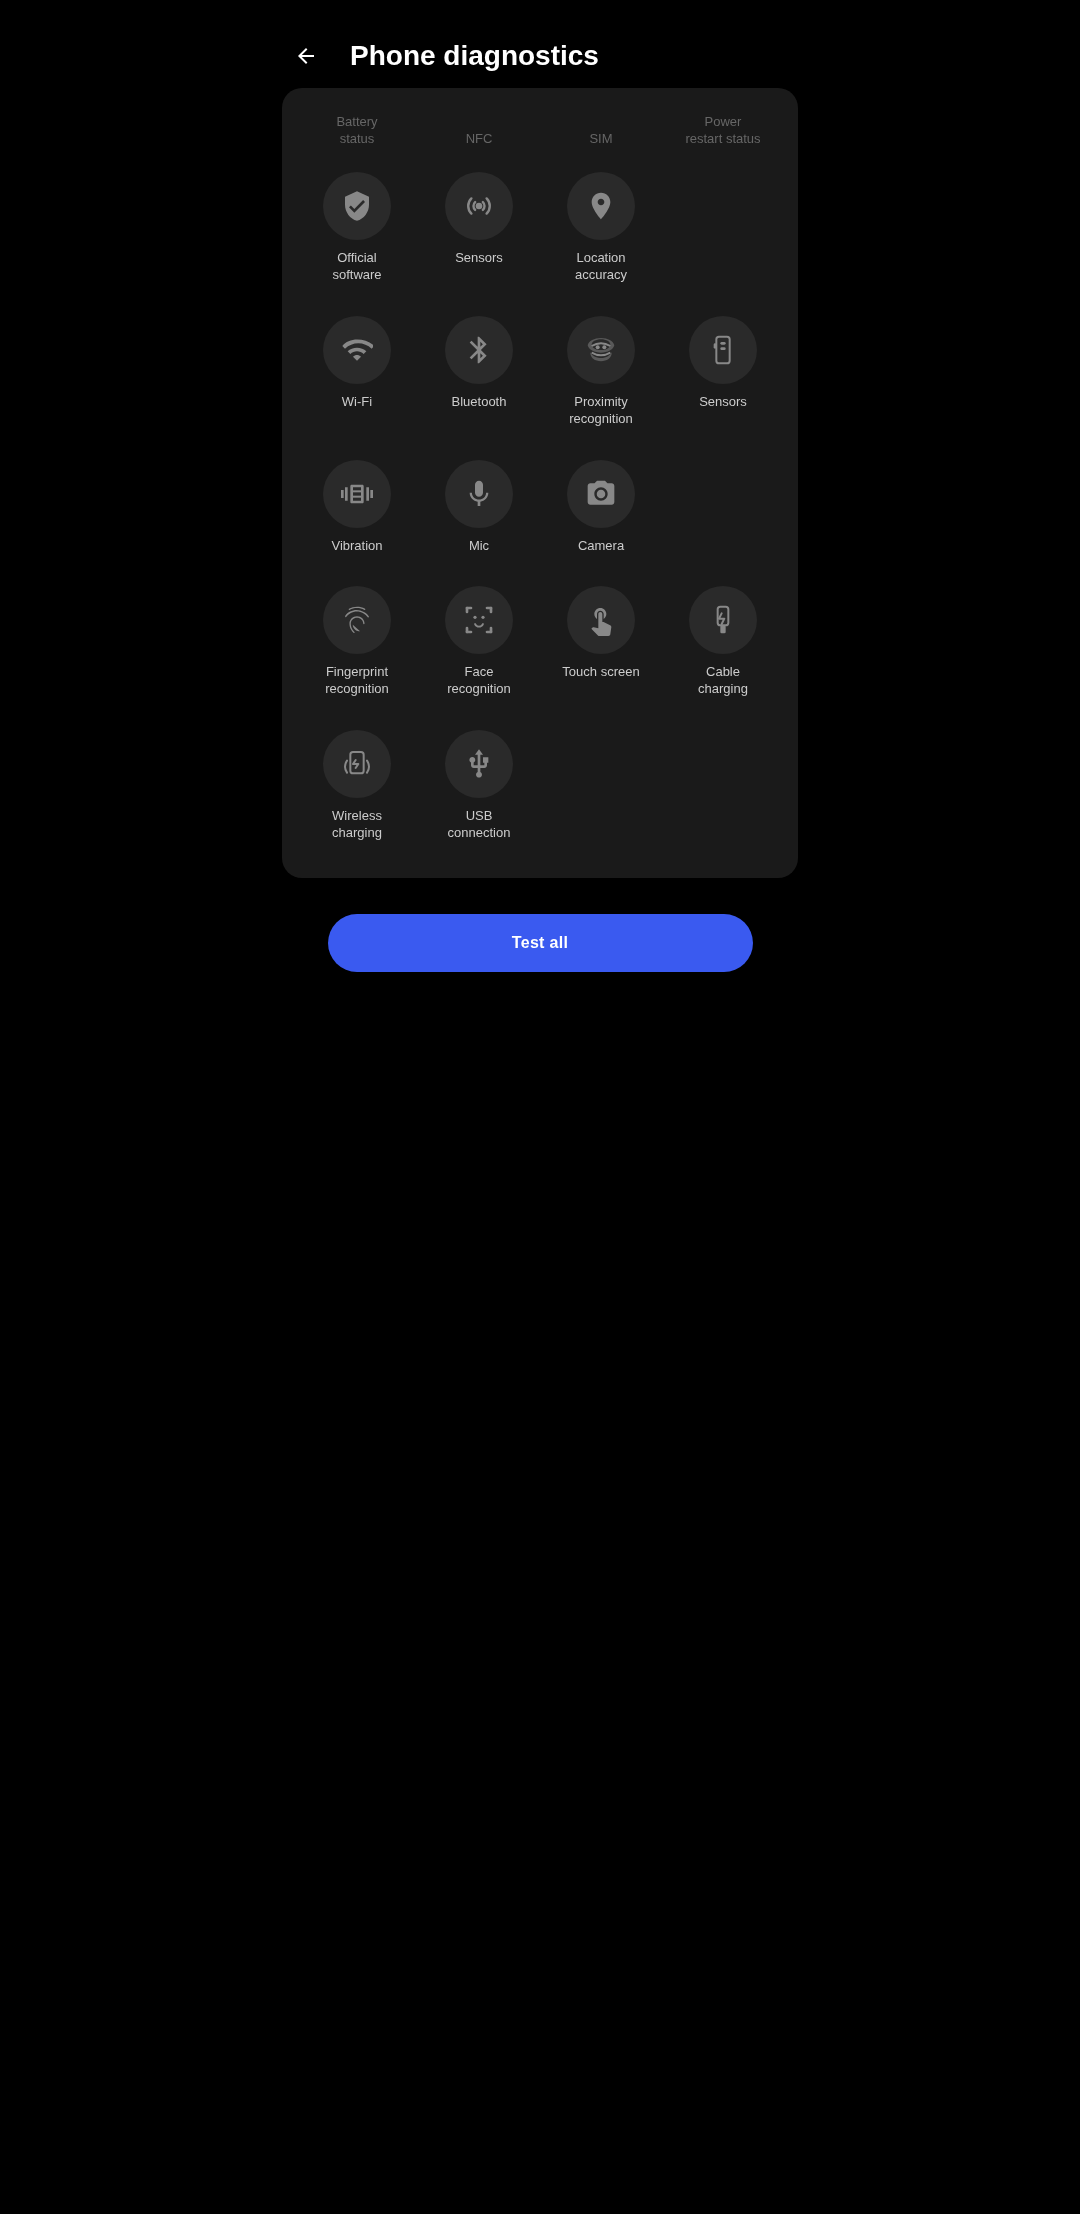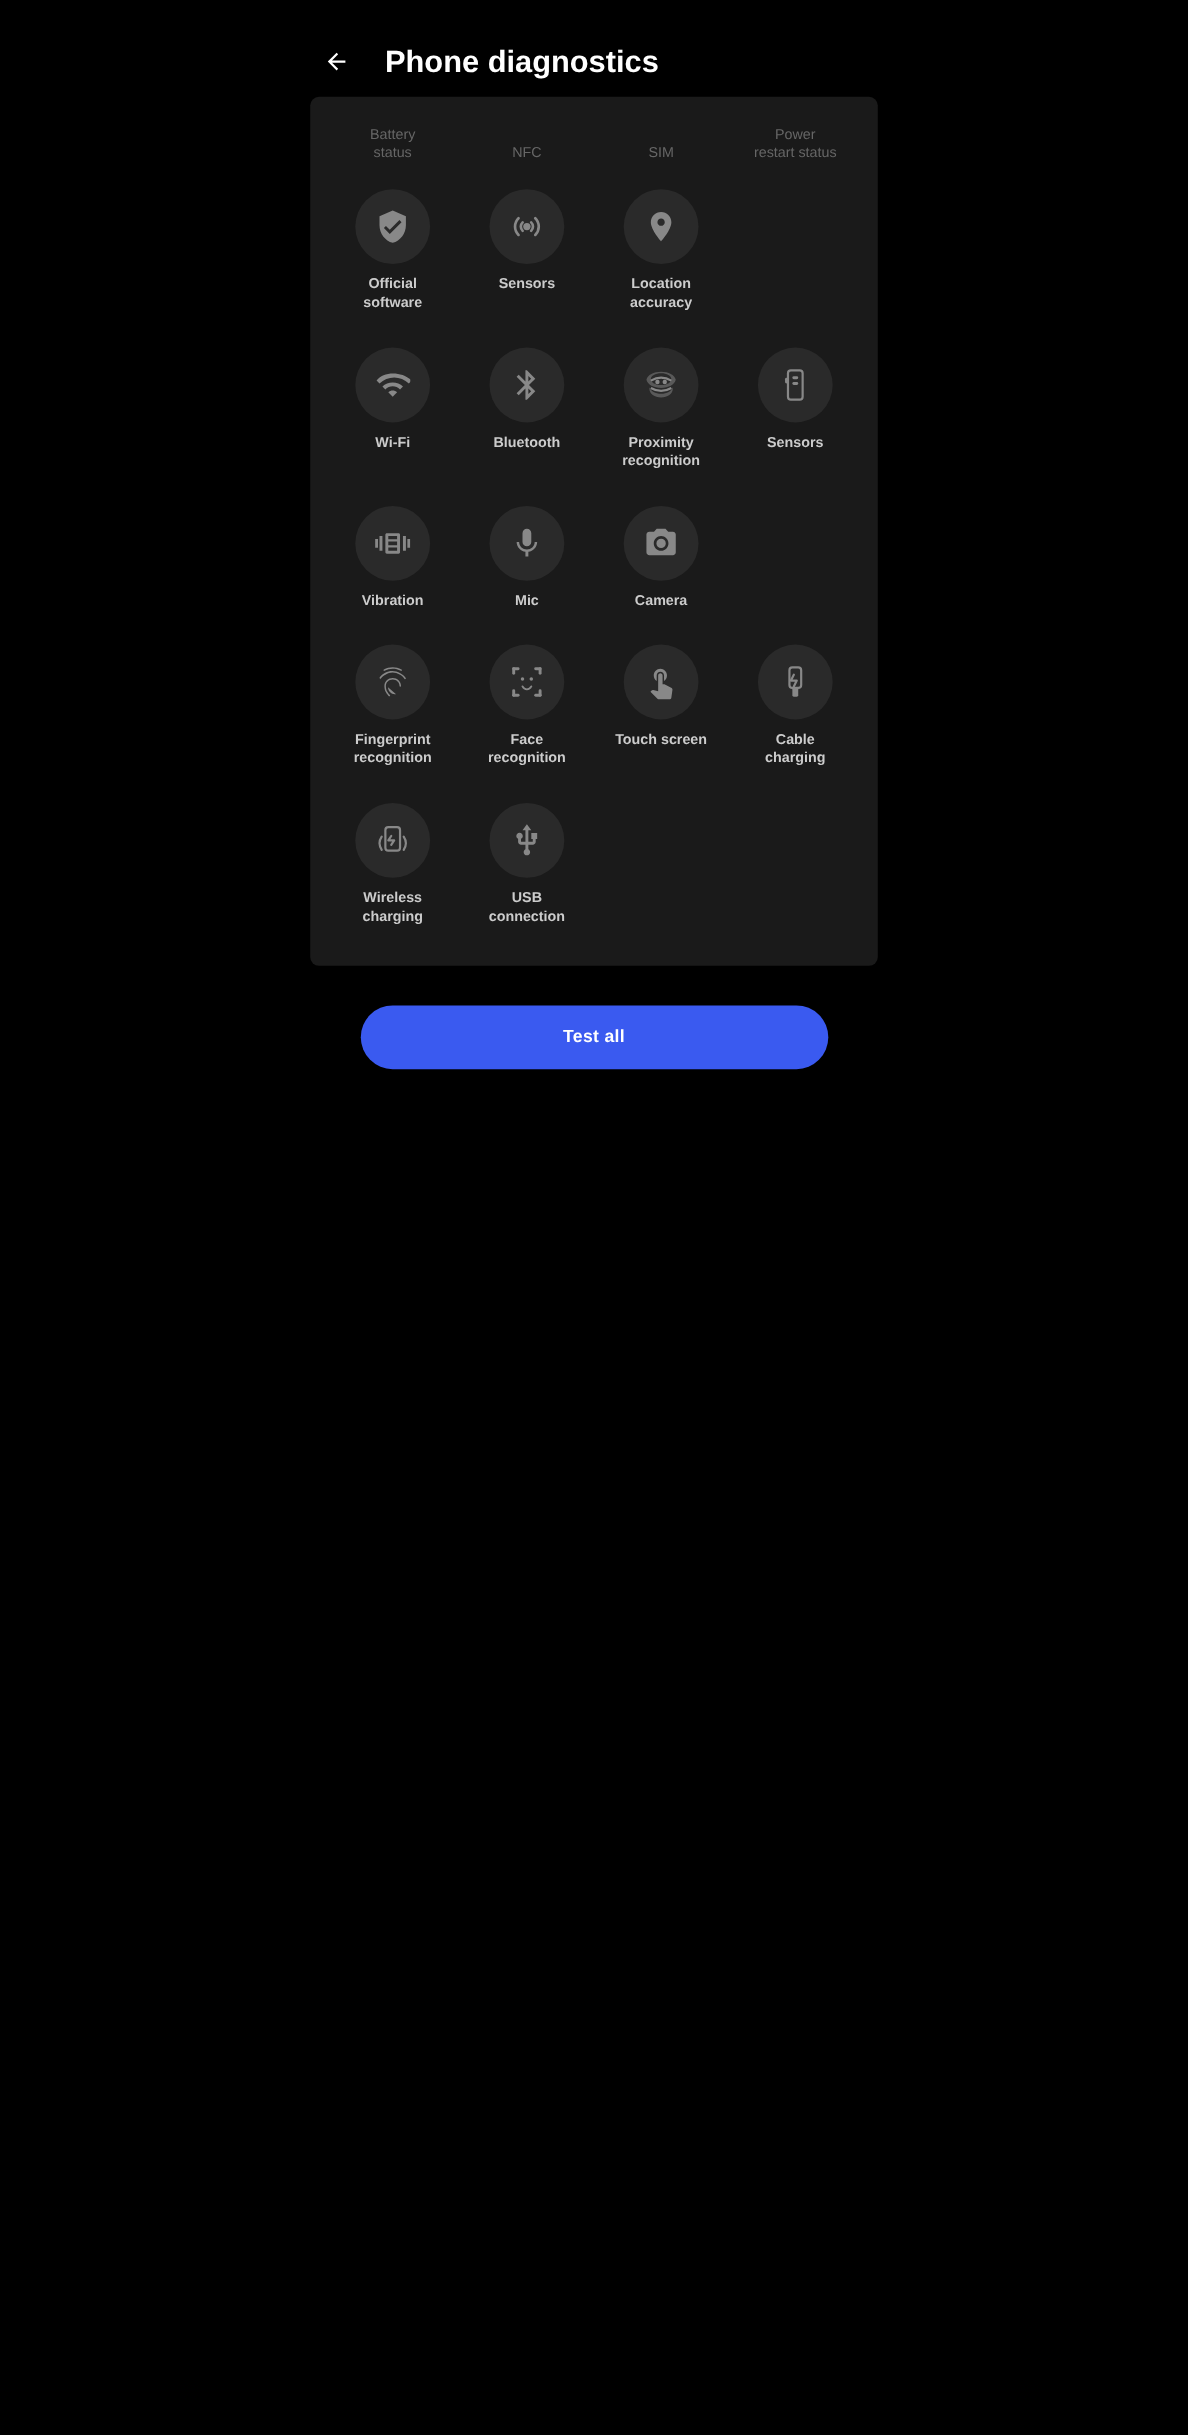--- a/index.html
+++ b/index.html
@@ -42,31 +42,30 @@
     }
 
     .page-title {
       font-size: 28px;
       font-weight: 700;
       color: #ffffff;
     }
 
     .grid-card {
       background-color: #1a1a1a;
-      border-radius: 8px;
+      border-radius: 20px;
       margin: 0 12px 20px 12px;
       padding: 8px 16px 20px 16px;
     }
 
     .grid {
       display: grid;
       grid-template-columns: repeat(4, 1fr);
       gap: 4px;
       padding: 8px 0;
-      font-weight: bold;
     }
 
     .grid-item {
       display: flex;
       flex-direction: column;
       align-items: center;
       gap: 10px;
       padding: 8px 4px;
       cursor: pointer;
     }

